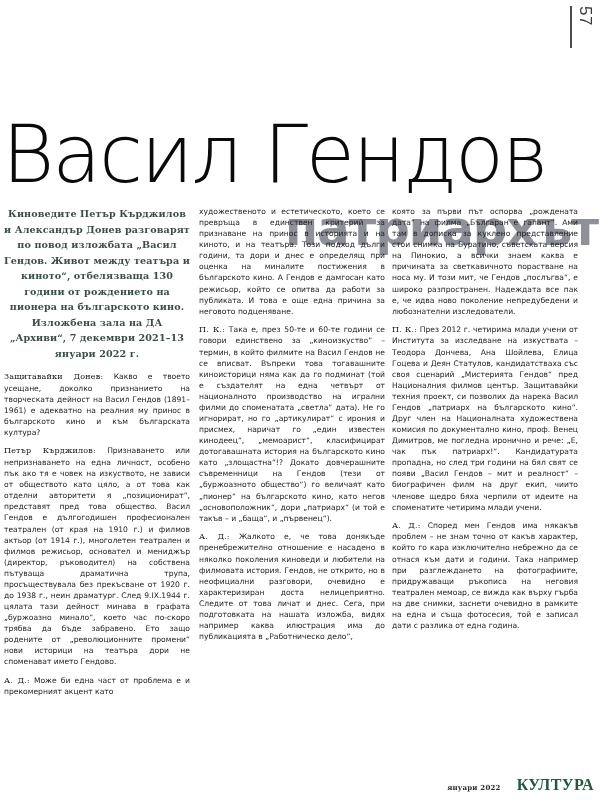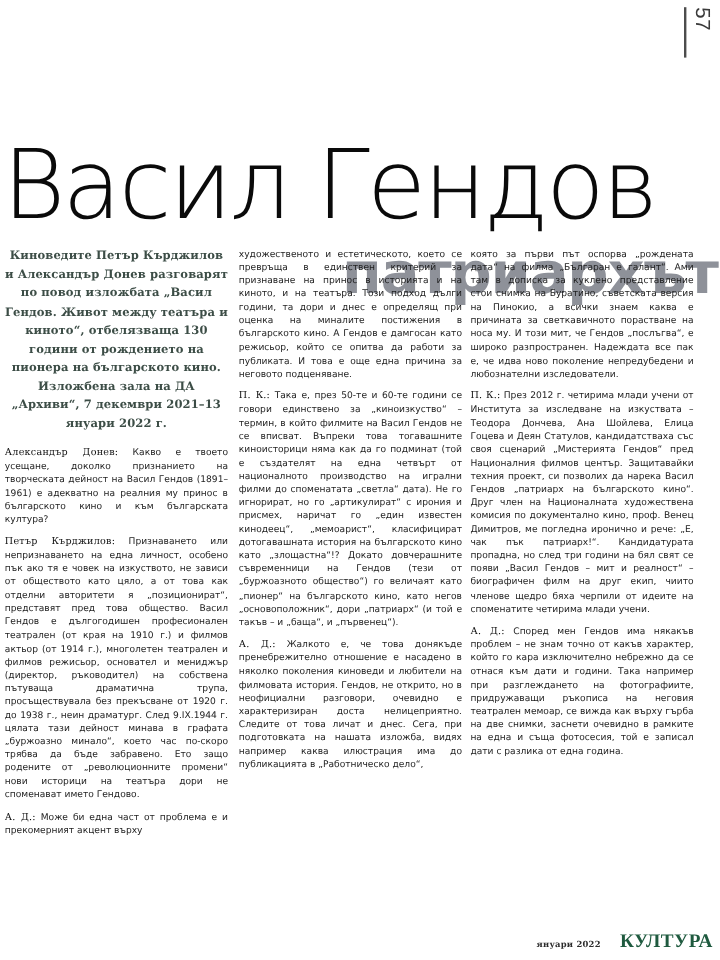--- a/index.html
+++ b/index.html
@@ -132,25 +132,25 @@
   <div class="masthead">
     <div class="headline">Васил Гендов</div>
     <div class="subhead">патриархът</div>
   </div>
 
   <div class="cols">
 
     <div class="col col-1">
       <div class="standfirst">Киноведите Петър Кърджилов и Александър Донев разговарят по повод изложбата „Васил Гендов. Живот между театъра и киното“, отбелязваща 130 години от рождението на пионера на българското кино. Изложбена зала на ДА „Архиви“, 7 декември 2021–13 януари 2022 г.</div>
 
-      <p class="qa"><span class="spk">Александър Донев:</span><span> Какво е твоето усещане, доколко признанието на творческата дейност на Васил Гендов (1891–1961) е адекватно на реалния му принос в българското кино и към българската култура?</span></p>
+      <p class="qa"><span class="spk">Защитавайки Донев:</span><span> Какво е твоето усещане, доколко признанието на творческата дейност на Васил Гендов (1891–1961) е адекватно на реалния му принос в българското кино и към българската култура?</span></p>
 
       <p class="qa"><span class="spk">Петър Кърджилов:</span><span> Признаването или непризнаването на една личност, особено пък ако тя е човек на изкуството, не зависи от обществото като цяло, а от това как отделни авторитети я „позиционират“, представят пред това общество. Васил Гендов е дългогодишен професионален театрален (от края на 1910 г.) и филмов актьор (от 1914 г.), многолетен театрален и филмов режисьор, основател и мениджър (директор, ръководител) на собствена пътуваща драматична трупа, просъществувала без прекъсване от 1920 г. до 1938 г., неин драматург. След 9.IX.1944 г. цялата тази дейност минава в графата „буржоазно минало“, което час по-скоро трябва да бъде забравено. Ето защо родените от „революционните промени“ нови историци на театъра дори не споменават името Гендово.</span></p>
 
-      <p class="qa"><span class="spk">А. Д.:</span><span> Може би една част от проблема е и прекомерният акцент върху</span></p>
+      <p class="qa"><span class="spk">А. Д.:</span><span> Може би една част от проблема е и прекомерният акцент като</span></p>
     </div>
 
     <div class="col col-2">
       <p class="qa cont">художественото и естетическото, което се превръща в единствен критерий за признаване на принос в историята и на киното, и на театъра. Този подход дълги години, та дори и днес е определящ при оценка на миналите постижения в българското кино. А Гендов е дамгосан като режисьор, който се опитва да работи за публиката. И това е още една причина за неговото подценяване.</p>
 
       <p class="qa"><span class="spk">П. К.:</span><span> Така е, през 50-те и 60-те години се говори единствено за „киноизкуство“ – термин, в който филмите на Васил Гендов не се вписват. Въпреки това тогавашните киноисторици няма как да го подминат (той е създателят на една четвърт от националното производство на игрални филми до споменатата „светла“ дата). Не го игнорират, но го „артикулират“ с ирония и присмех, наричат го „един известен кинодеец“, „мемоарист“, класифицират дотогавашната история на българското кино като „злощастна“!? Докато довчерашните съвременници на Гендов (тези от „буржоазното общество“) го величаят като „пионер“ на българското кино, като негов „основоположник“, дори „патриарх“ (и той е такъв – и „баща“, и „първенец“).</span></p>
 
       <p class="qa"><span class="spk">А. Д.:</span><span> Жалкото е, че това донякъде пренебрежително отношение е насадено в няколко поколения киноведи и любители на филмовата история. Гендов, не открито, но в неофициални разговори, очевидно е характеризиран доста нелицеприятно. Следите от това личат и днес. Сега, при подготовката на нашата изложба, видях например каква илюстрация има до публикацията в „Работническо дело“,</span></p>
     </div>
 

